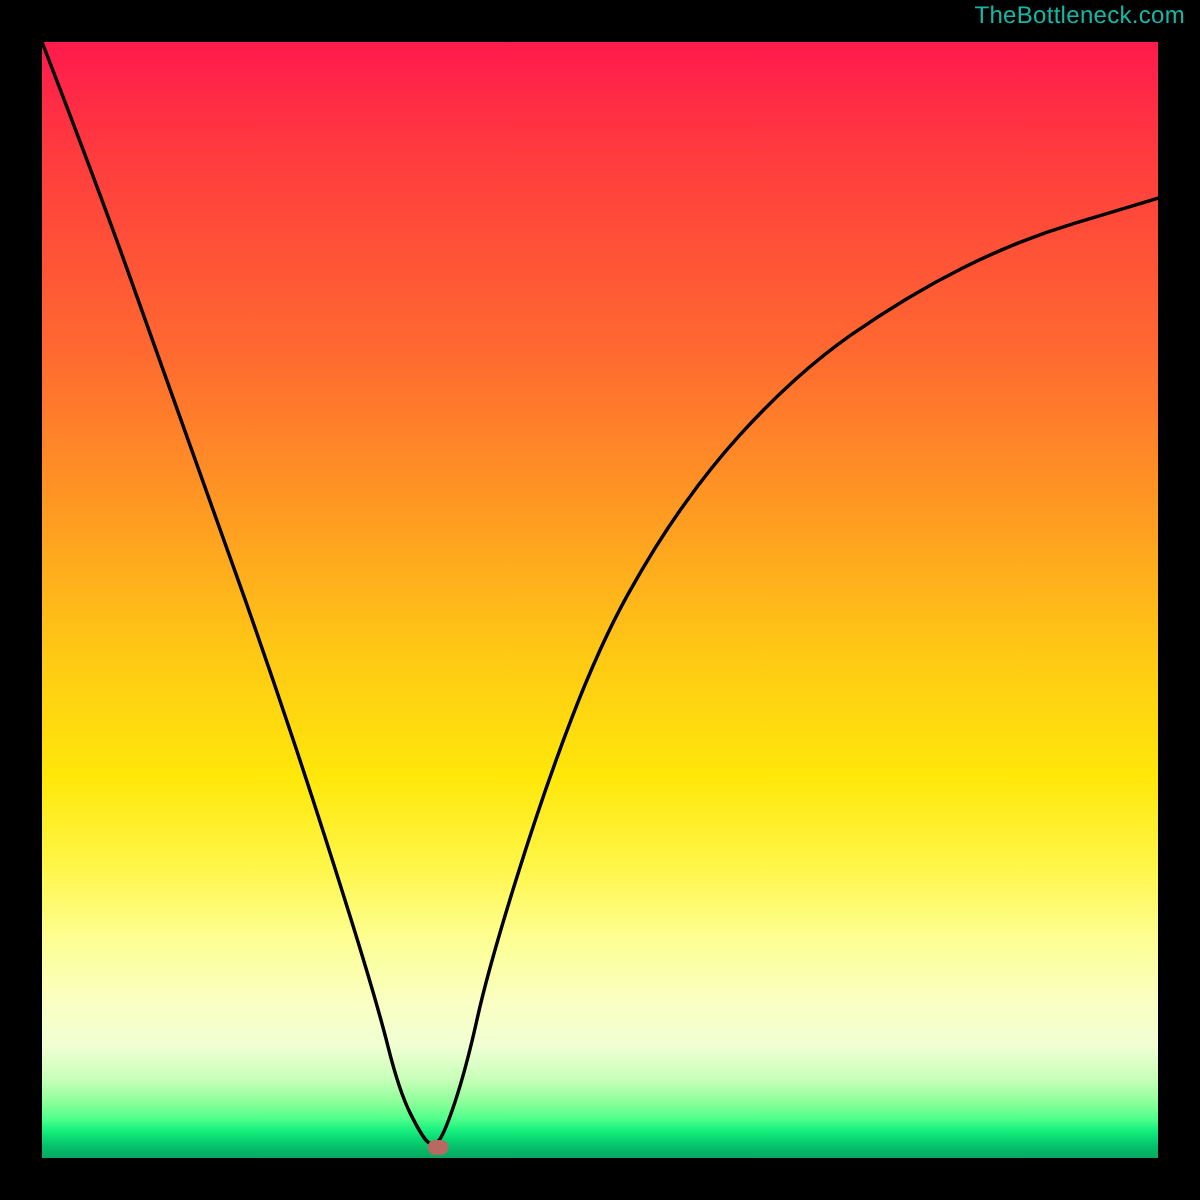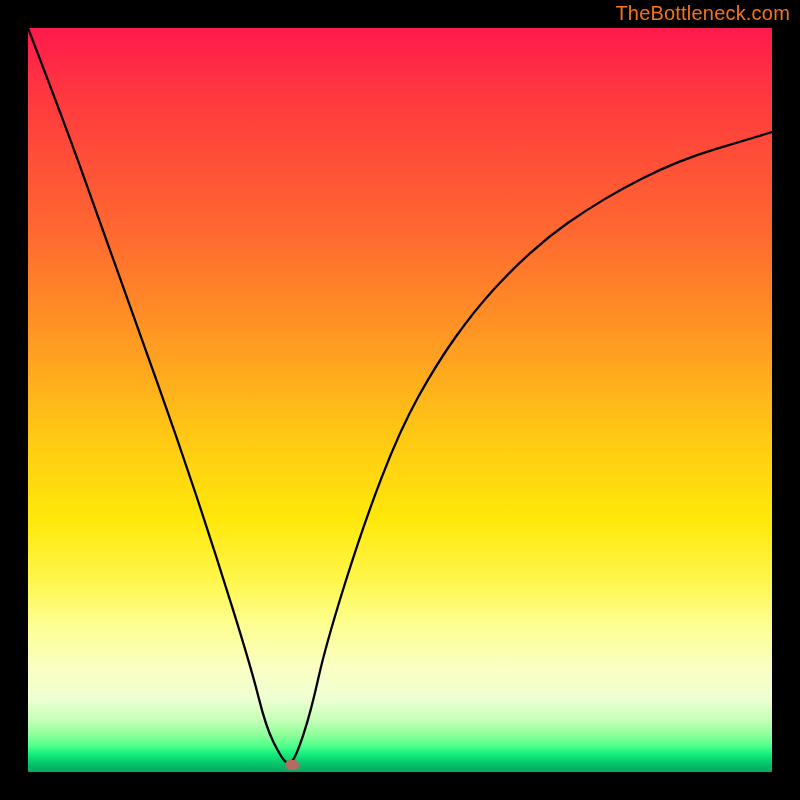--- a/index.html
+++ b/index.html
@@ -65,22 +65,22 @@
   .marker {
     position: absolute;
     width: 14px;
     height: 10px;
     border-radius: 5px;
   }
   .watermark {
     position: absolute;
     top: 2px;
     right: 10px;
-    color: #f97316;
-    font-size: 20px;
+    color: #14b8a6;
+    font-size: 16px;
     letter-spacing: 0.2px;
     user-select: none;
   }
 </style>
 </head>
 <body>
 
 <div class="frame">
 
   <div class="watermark">TheBottleneck.com</div>

